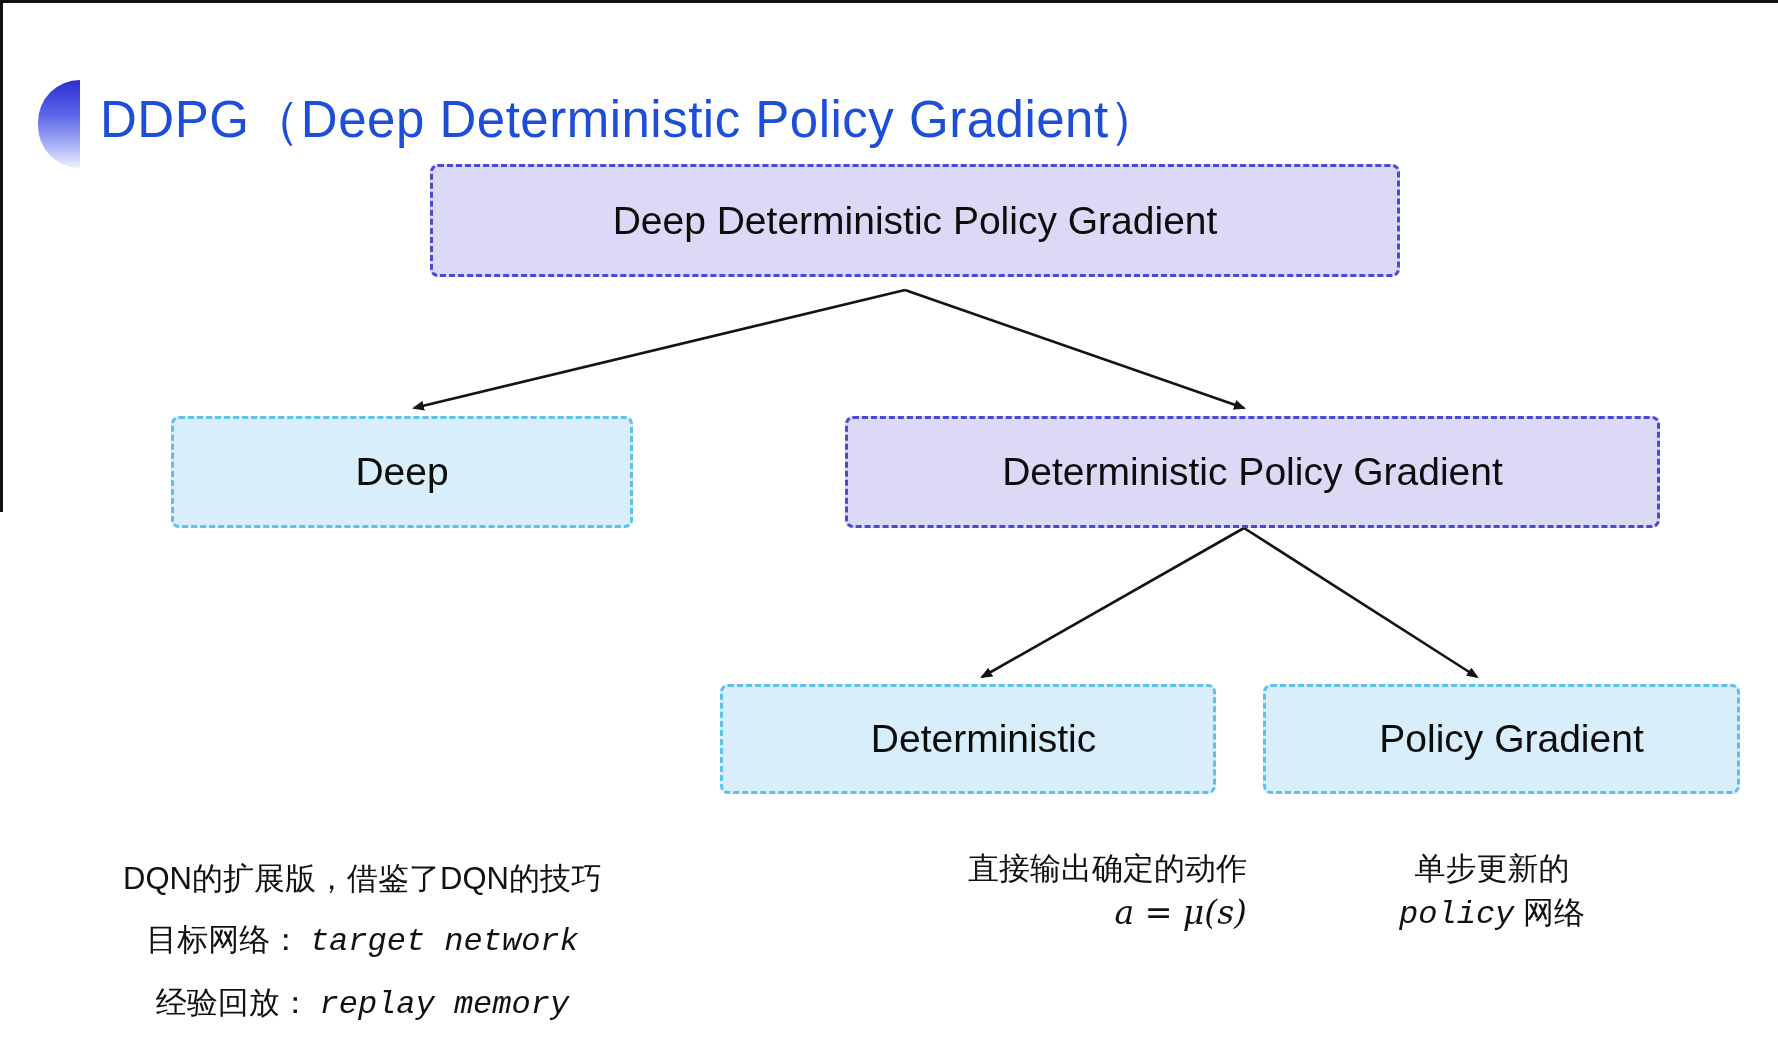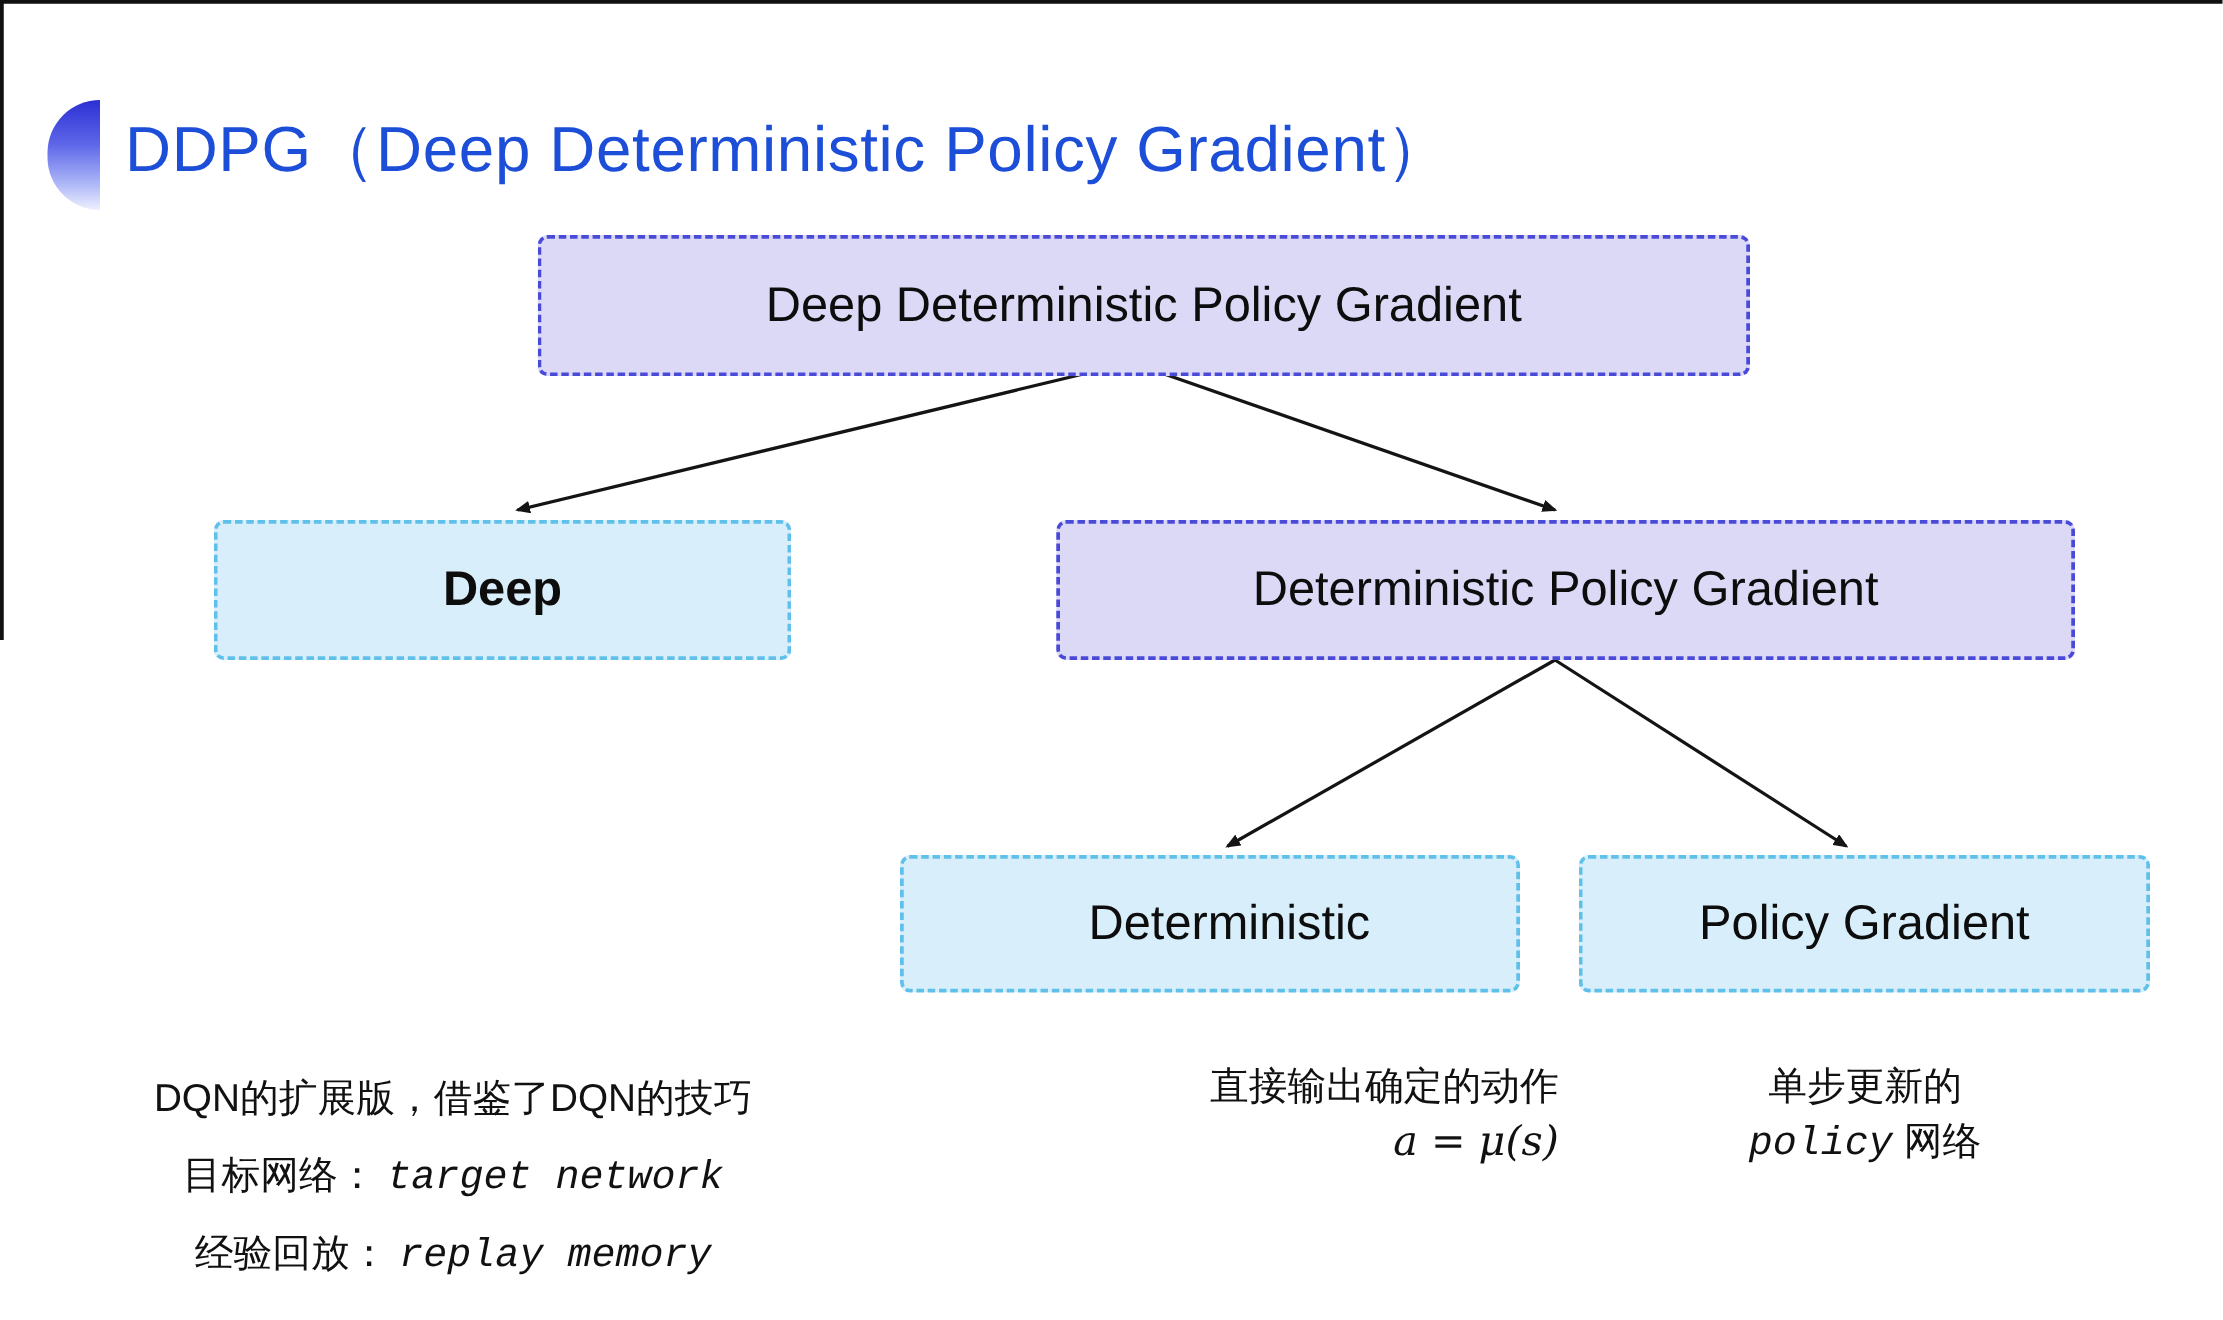--- a/index.html
+++ b/index.html
@@ -20,25 +20,25 @@
     font-size:51px;color:#1d4ed8;letter-spacing:0.5px;white-space:nowrap;
   }
 
   .node{
     position:absolute;border-radius:8px;display:flex;align-items:center;justify-content:center;
     font-size:39px;color:#0d0d0d;text-align:center;
   }
   .lavender{background:#dcd9f7;border:3px dashed #4a4ad9;}
   .blue{background:#d8eefb;border:3px dashed #5fc0ea;}
 
-  .node-root{left:430px;top:188px;width:964px;height:107px;}
-  .node-deep{left:171px;top:416px;width:456px;height:106px;font-weight:bold;}
+  .node-root{left:430px;top:164px;width:964px;height:107px;}
+  .node-deep{left:171px;top:416px;width:456px;height:106px;}
   .node-dpg{left:845px;top:416px;width:809px;height:106px;}
   .node-det{left:720px;top:684px;width:459px;height:104px;padding-left:31px;}
-  .node-pg{left:1263px;top:684px;width:451px;height:104px;}
+  .node-pg{left:1263px;top:684px;width:451px;height:104px;padding-left:20px;}
 
   svg.arrows{position:absolute;left:0;top:0;width:1778px;height:1056px;pointer-events:none;}
   svg.arrows line{stroke:#141414;stroke-width:2.6px;}
 
   .note{position:absolute;text-align:center;color:#111;}
   .note-left{left:90px;top:848px;width:545px;font-size:31px;line-height:61px;}
   .note-mid{left:747px;top:847px;width:500px;font-size:31px;line-height:44px;text-align:right;}
   .note-right{left:1292px;top:847px;width:400px;font-size:31px;line-height:44px;}
   .term{font-family:Liberation Mono, monospace;font-style:italic;font-size:32px;}
   .formula{font-family:"DejaVu Serif","Liberation Serif",serif;font-style:italic;font-size:33px;}

